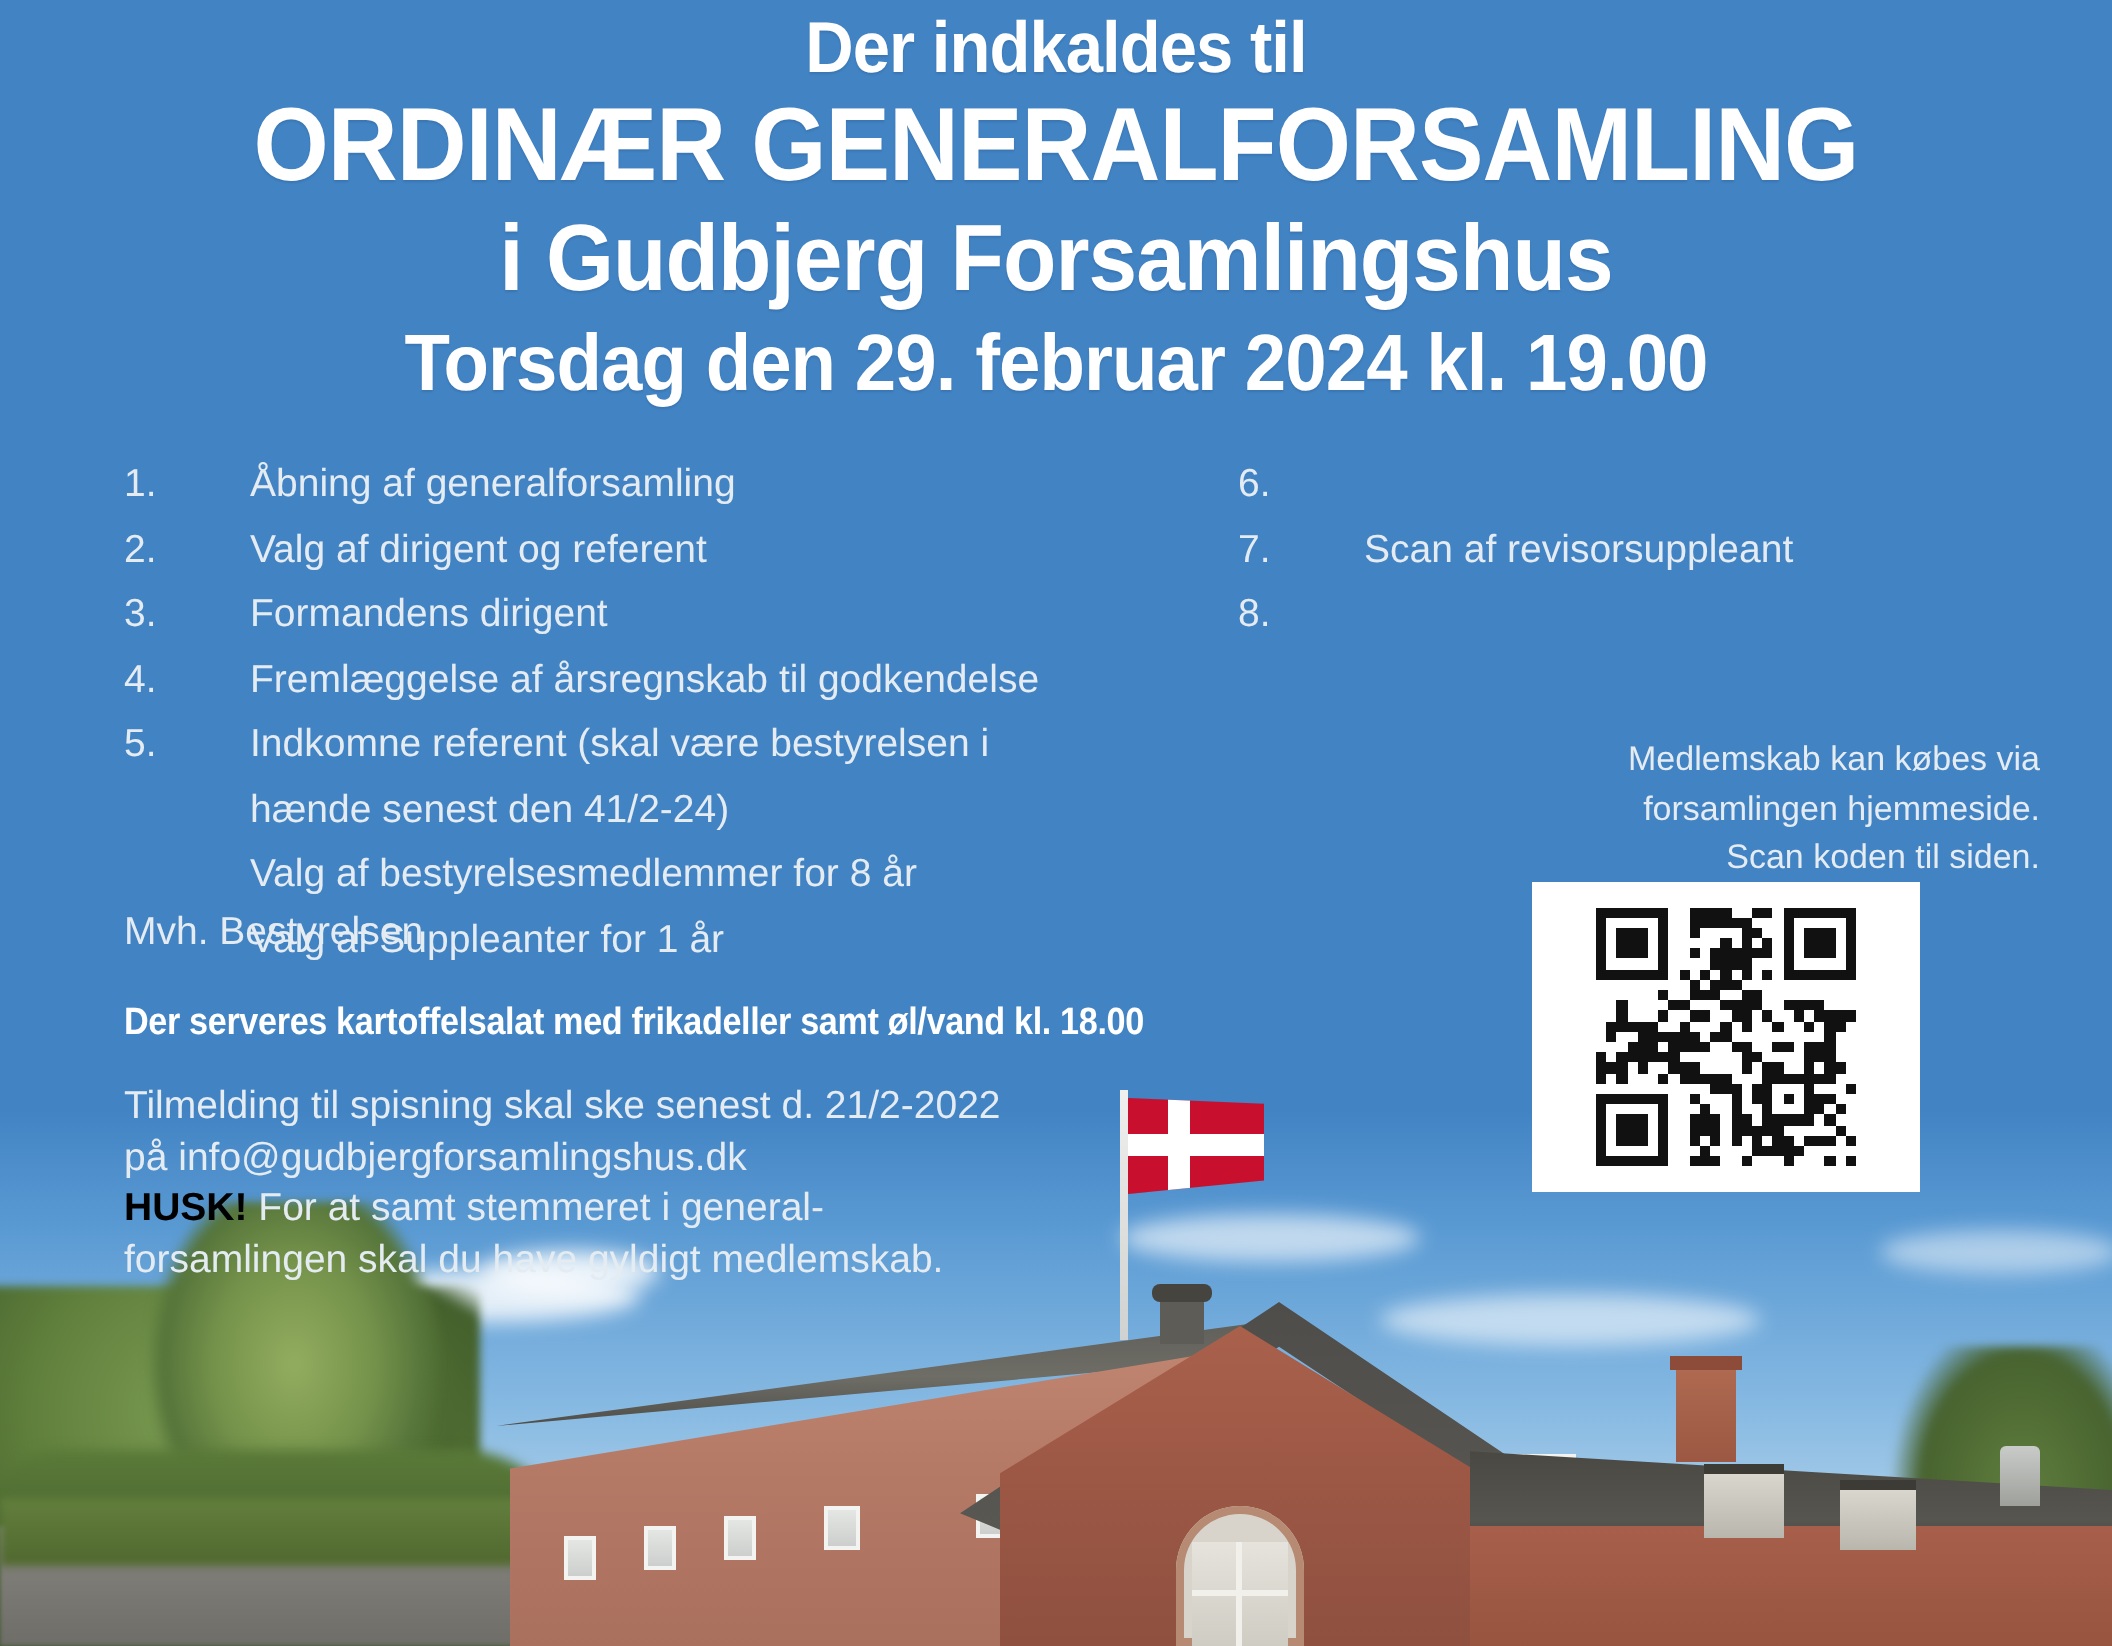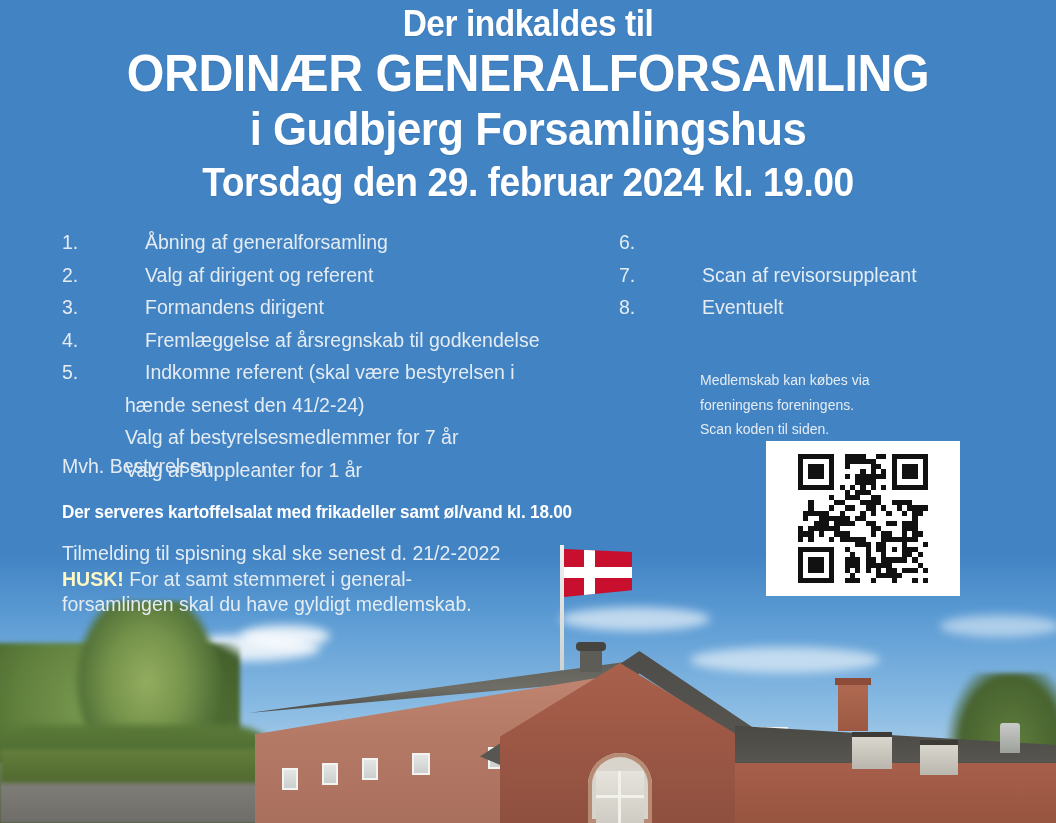--- a/index.html
+++ b/index.html
@@ -231,50 +231,50 @@
     position:absolute;
     z-index:6;
     color:#e4ecf2;
     font-size:19.5px;
     line-height:32.5px;
   }
   #agenda-left  { left:62px;  top:226px; width:560px; }
   #agenda-right { left:619px; top:226px; width:380px; }
   .ag-item { display:flex; align-items:flex-start; }
   .ag-num  { width:63px; flex:0 0 63px; }
-  .ag-txt  { flex:1 1 auto;margin-left:20px; }
+  .ag-txt  { flex:1 1 auto; }
   .ag-sub  { padding-left:63px; }
 
   
   #closing {
     position:absolute; left:62px; top:453px;
     z-index:6; color:#e4ecf2;
     font-size:19.5px; line-height:27px;
     width:660px;
   }
   #serve-line {
     margin-top:18px;
     font-weight:bold;
     font-size:19px;
     color:#ffffff;
     transform:scaleX(0.90);
     transform-origin:left center;
     white-space:nowrap;
     letter-spacing:-0.2px;
   }
   #signup { margin-top:16px; line-height:25.5px; }
-  #signup .bold { font-weight:bold; color:#fef9c3; }
+  #signup .bold { font-weight:bold; color:#000000; }
 
   
   #membership {
     position:absolute; left:700px; top:368px;
-    width:320px; text-align:left;
+    width:320px; text-align:right;
     z-index:6;
     color:#e4ecf2;
-    font-size:14px; line-height:24.5px;
+    font-size:17px; line-height:24.5px;
   }
   #qr-box {
     position:absolute; left:766px; top:441px;
     width:194px; height:155px;
     background:#ffffff;
     z-index:6;
     display:flex; align-items:center; justify-content:center;
   }
   #qr {
     width:130px; height:130px;
@@ -374,51 +374,51 @@
     </div>
     <div class="ag-item">
       <span class="ag-num">4.</span>
       <span class="ag-txt">Fremlæggelse af årsregnskab til godkendelse</span>
     </div>
     <div class="ag-item">
       <span class="ag-num">5.</span>
       <span class="ag-txt">Indkomne referent (skal være bestyrelsen i</span>
     </div>
     <div class="ag-sub">hænde senest den 41/2-24)</div>
-    <div class="ag-sub">Valg af bestyrelsesmedlemmer for 7 år</div>
+    <div class="ag-sub">Valg af bestyrelsesmedlemmer for 8 år</div>
     <div class="ag-sub">Valg af Suppleanter for 1 år</div>
   </div>
 
   <div class="agenda" id="agenda-right">
     <div class="ag-item">
       <span class="ag-num">6.</span>
     </div>
     <div class="ag-item">
       <span class="ag-num">7.</span>
       <span class="ag-txt">Scan af revisorsuppleant</span>
     </div>
     <div class="ag-item">
       <span class="ag-num">8.</span>
-      <span class="ag-txt">Eventuelt</span>
     </div>
   </div>
 
   <div id="closing">
     <div>Mvh. Bestyrelsen</div>
     <div id="serve-line">Der serveres kartoffelsalat med frikadeller samt øl/vand kl. 18.00</div>
     <div id="signup">
       <div>Tilmelding til spisning skal ske senest d. 21/2-2022</div>
+      <div>på info@gudbjergforsamlingshus.dk</div>
       <div><span class="bold">HUSK!</span><span> For at samt stemmeret i general-</span></div>
       <div>forsamlingen skal du have gyldigt medlemskab.</div>
     </div>
   </div>
 
   <div id="membership">
     <div>Medlemskab kan købes via</div>
-    <div>foreningens foreningens.</div>
+    <div>forsamlingen hjemmeside.</div>
     <div>Scan koden til siden.</div>
   </div>
 
   <div id="qr-box">
     <div id="qr">
         <i class="on"></i>
         <i class="on"></i>
         <i class="on"></i>
         <i class="on"></i>
         <i class="on"></i>

